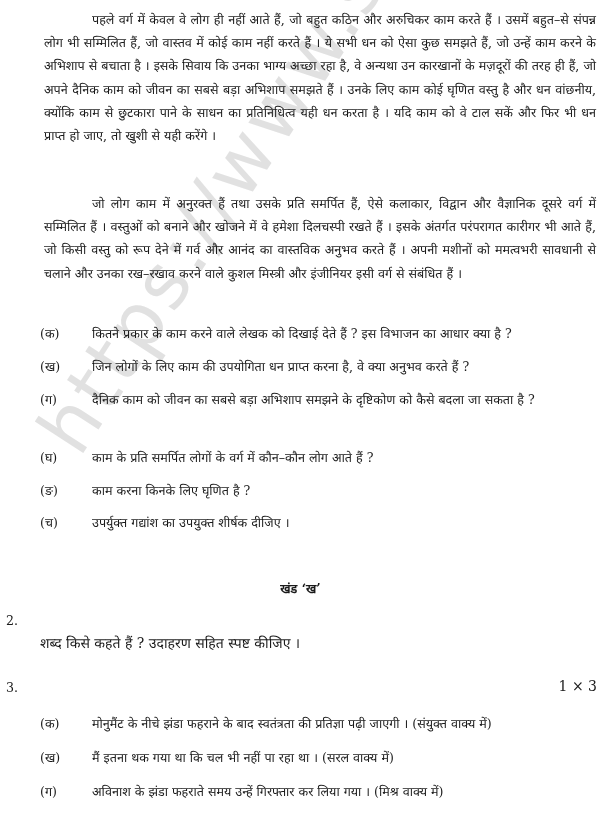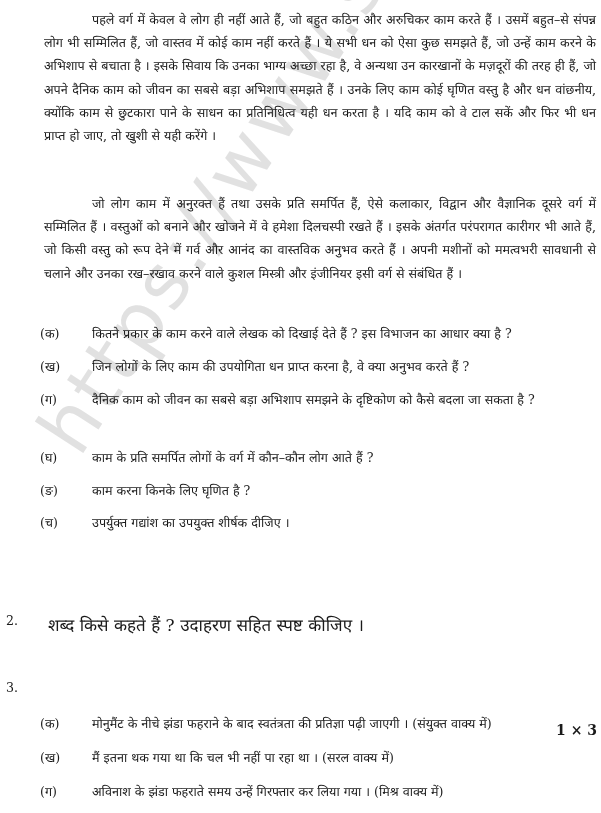--- a/index.html
+++ b/index.html
@@ -7,22 +7,22 @@
          font-family:"DejaVu Serif", serif; color:#1a1a1a; }
   .page { position:absolute; left:0; top:0; width:601px; height:813px; }
   .para { position:absolute; left:40px; width:552px; font-size:12.6px; line-height:23.2px;
           text-align:justify; text-indent:48px; margin:4px; }
   .q-item { position:absolute; left:40px; width:552px; font-size:12.6px; line-height:23px; }
   .q-item .lbl { position:absolute; left:0; top:0; }
   .q-item .txt { display:block; margin-left:52px; }
   .heading { position:absolute; top:580px; left:0; width:601px; text-align:center;
              font-weight:bold; font-size:12.6px; }
   .qnum { position:absolute; left:6px; font-size:12.6px; }
-  .qtext { position:absolute; left:48px; font-size:17px; }
-  .marks { position:absolute; right:4px; top:678px; font-weight:bold; font-size:14px;margin-top:44px; }
+  .qtext { position:absolute; left:40px; font-size:14px;margin-top:20px; }
+  .marks { position:absolute; right:4px; top:678px; font-weight:normal; font-size:14px; }
   .watermark { position:absolute; left:20px; top:420px; font-size:76px; color:rgba(170,170,170,0.35);
                transform:rotate(-57deg); transform-origin:left top; white-space:nowrap;
                font-family:"DejaVu Sans", sans-serif; pointer-events:none; letter-spacing:4px; }
 </style>
 </head>
 <body>
 
 <div class="page">
 
   <div class="watermark">https://www.studiestoday.com</div>
@@ -48,20 +48,21 @@
   </div>
   <div class="q-item" style="top:479px;">
     <span class="lbl">(ङ)</span>
     <span class="txt">काम करना किनके लिए घृणित है ?</span>
   </div>
   <div class="q-item" style="top:511px;">
     <span class="lbl">(च)</span>
     <span class="txt">उपर्युक्त गद्यांश का उपयुक्त शीर्षक दीजिए ।</span>
   </div>
 
+  <div class="heading">खंड ‘ख’</div>
 
   <span class="qnum" style="top:613px;">2.</span>
   <span class="qtext" style="top:613px;">शब्द किसे कहते हैं ? उदाहरण सहित स्पष्ट कीजिए ।</span>
 
   <span class="qnum" style="top:680px;">3.</span>
   <span class="marks">1 × 3</span>
 
   <div class="q-item" style="top:712px;">
     <span class="lbl">(क)</span>
     <span class="txt">मोनुमैंट के नीचे झंडा फहराने के बाद स्वतंत्रता की प्रतिज्ञा पढ़ी जाएगी । (संयुक्त वाक्य में)</span>

